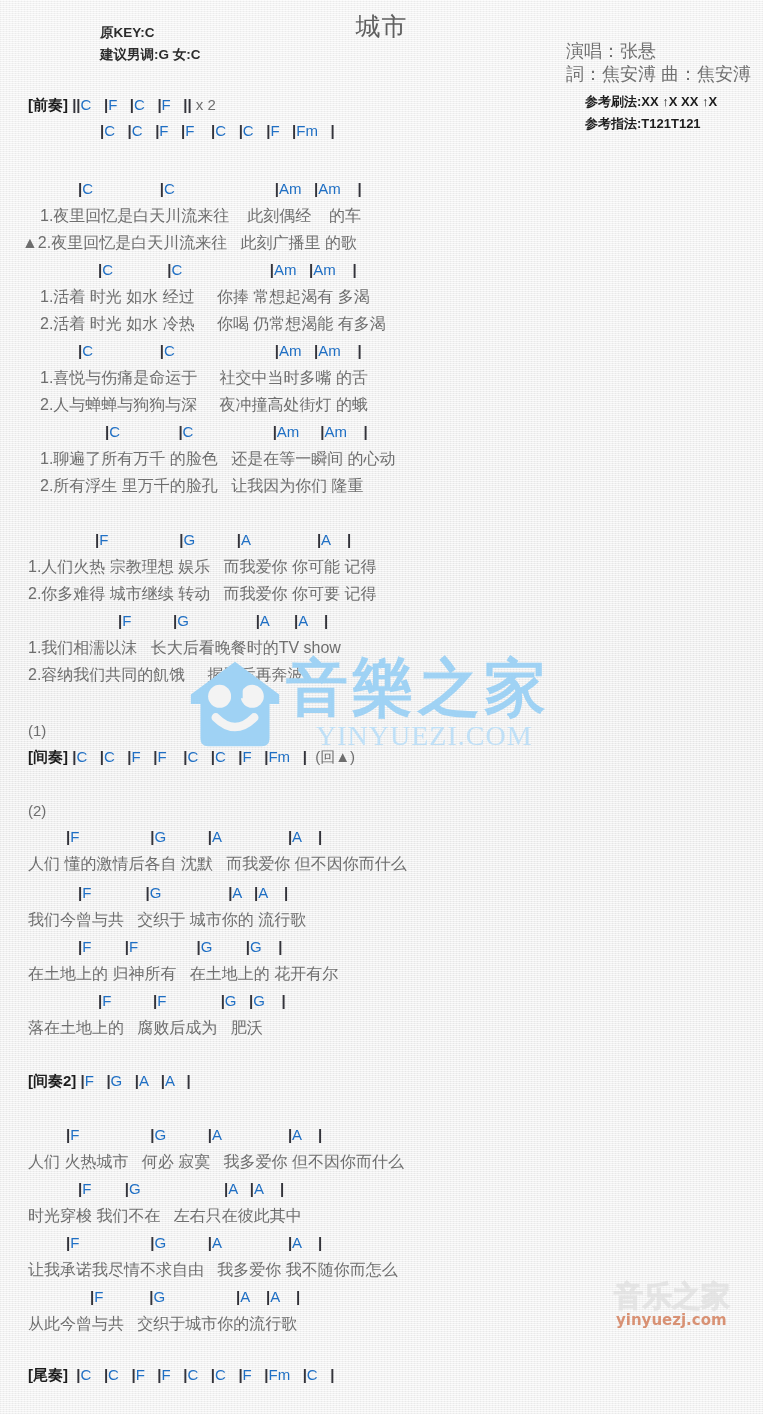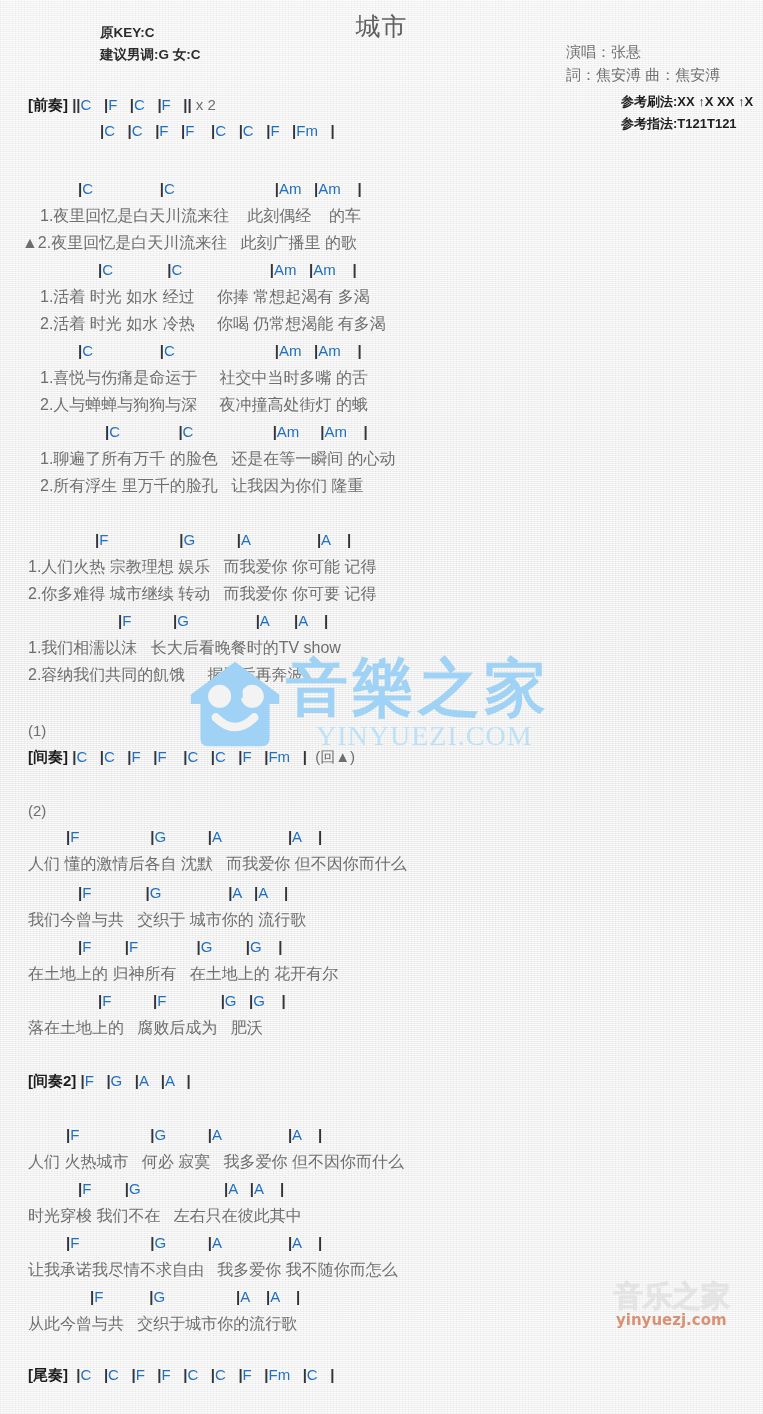--- a/index.html
+++ b/index.html
@@ -49,38 +49,38 @@
     font-size: 25px;
     line-height: 32px;
     color: #5f5f5f;
     letter-spacing: 1px;
   }
 
   .hdr-right {
     position: absolute;
     left: 566px;
     top: 40px;
-    font-size: 15px;
+    font-size: 18px;
     line-height: 23px;
     color: #707070;
     white-space: nowrap;
   }
   .hdr-right .row { white-space: nowrap; }
 
   .hdr-play {
     position: absolute;
     left: 585px;
     top: 91px;
     font-size: 13px;
     line-height: 22px;
     color: #1d1d1d;
     font-weight: 700;
     white-space: nowrap;
   }
-  .hdr-play .row { white-space: nowrap; margin-left: 36px; }
+  .hdr-play .row { white-space: nowrap; }
 
   
   .block {
     position: absolute;
     left: 0;
     width: 763px;
     white-space: pre;
     font-size: 15.5px;
     line-height: 27px;
   }

